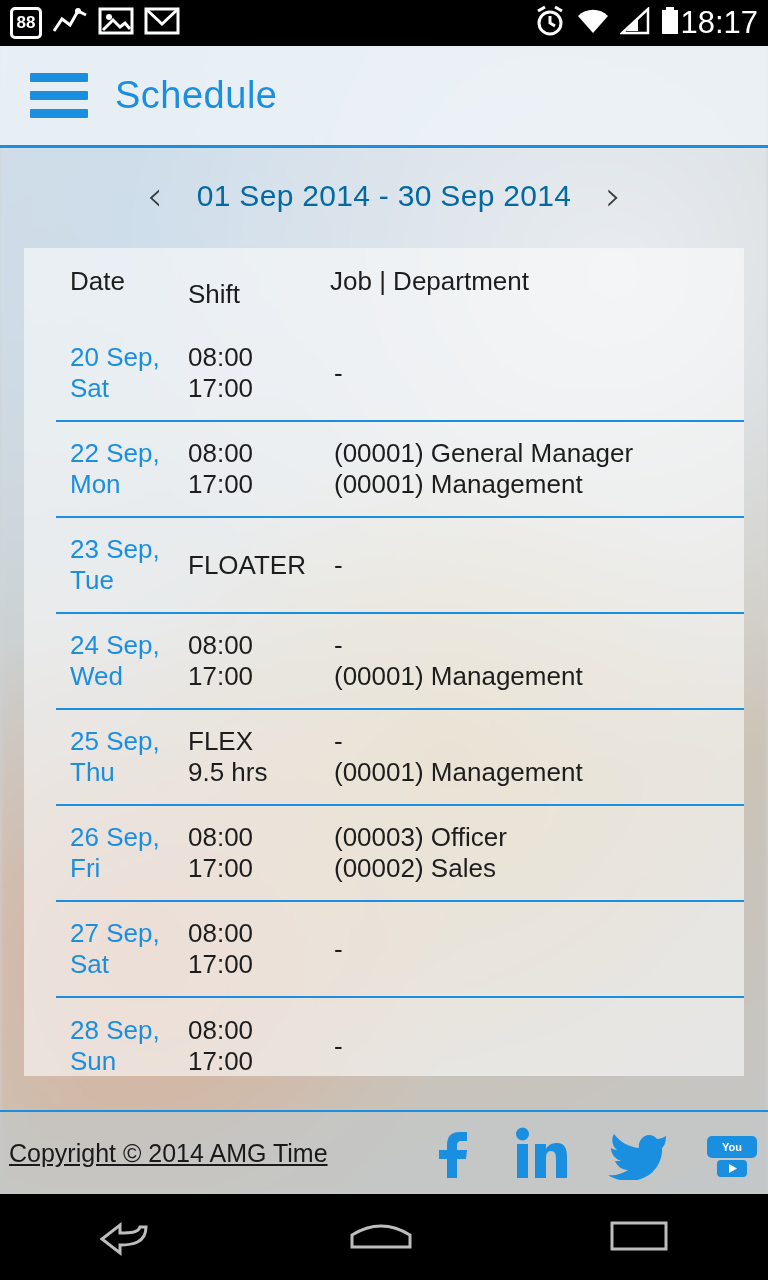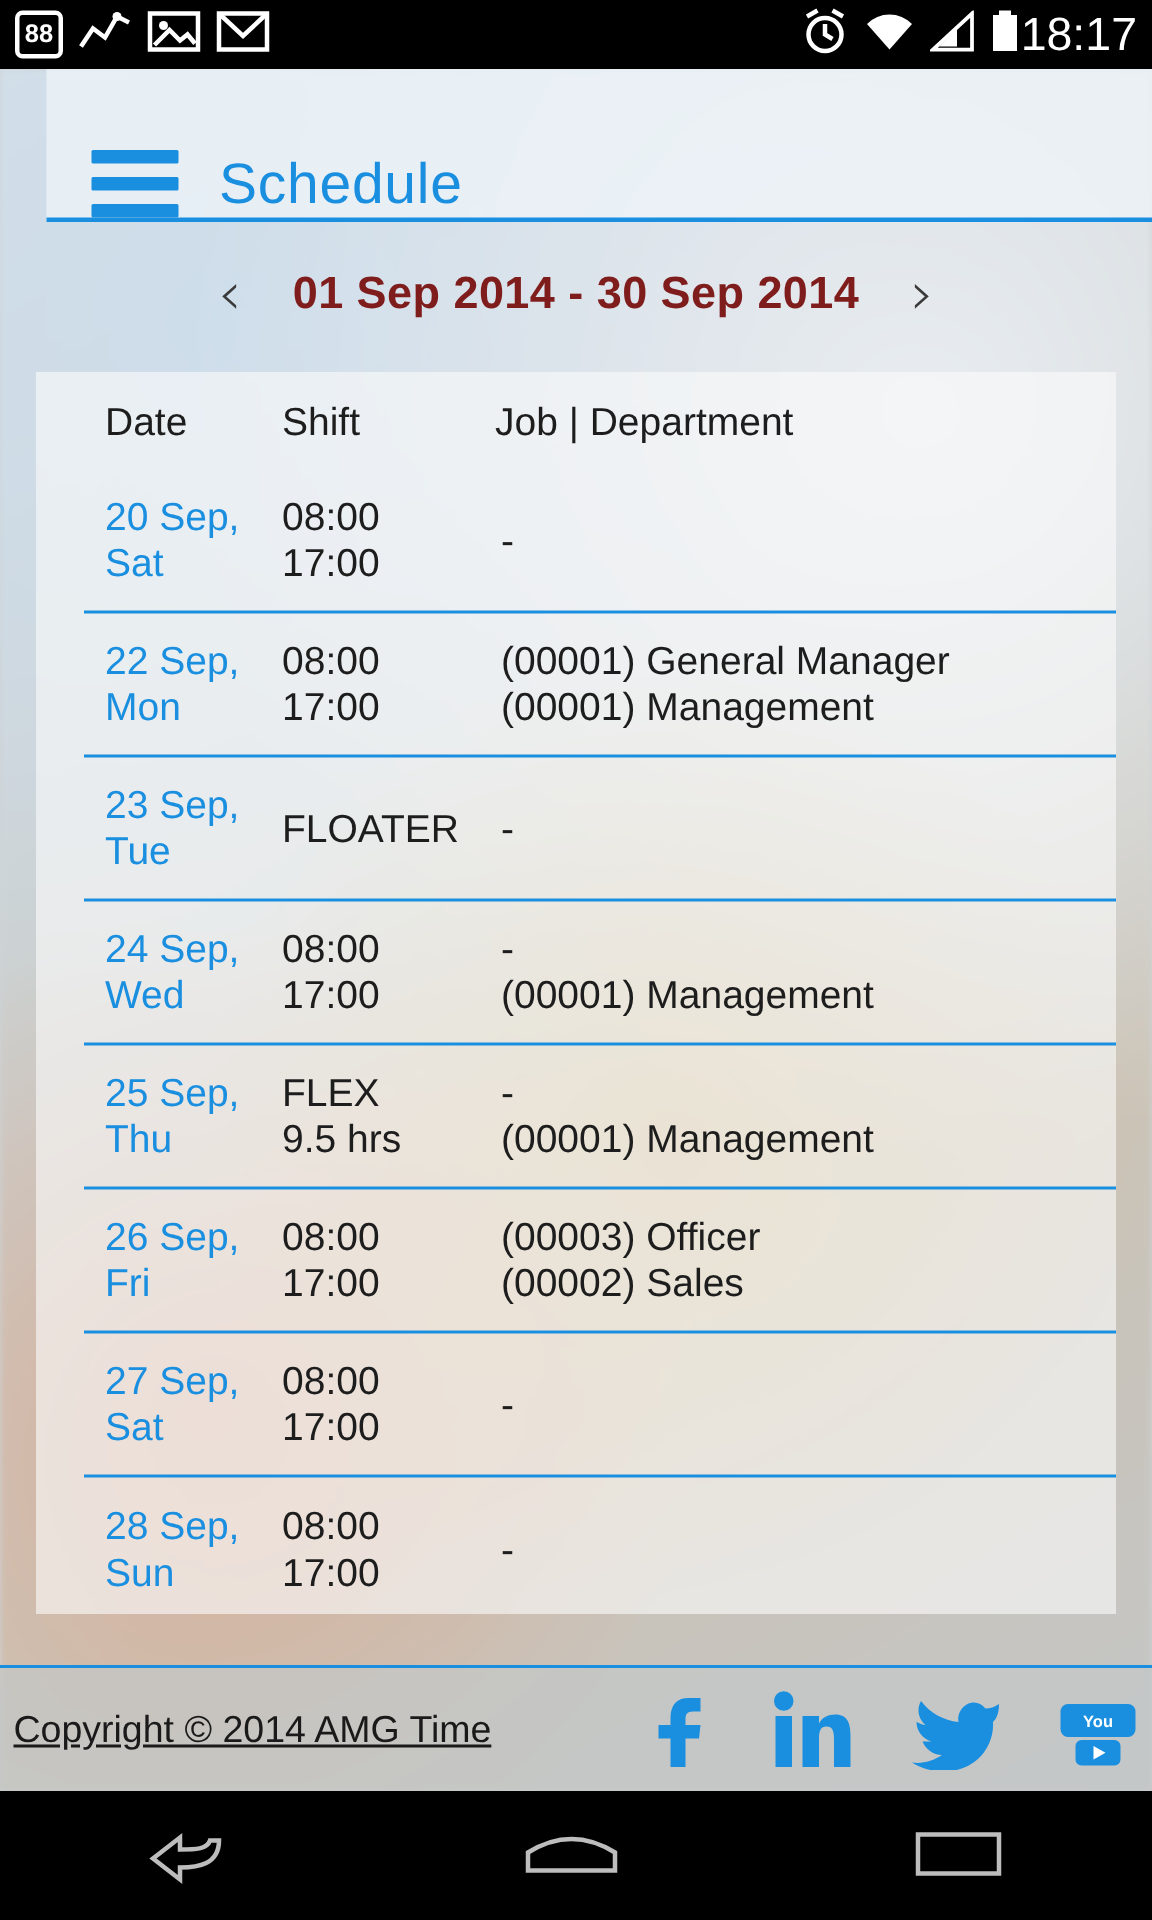--- a/index.html
+++ b/index.html
@@ -67,23 +67,22 @@
     filter: blur(2px);
   }
 
   
   .header {
     position: relative;
     height: 102px;
     background: rgba(240,245,249,0.72);
     border-bottom: 3px solid #1a8fe0;
     display: flex;
-    align-items: flex-end;
+    align-items: center;
     padding-left: 30px;
-    margin-left: 31px;
   }
   .hamburger {
     width: 58px;
     display: flex;
     flex-direction: column;
     gap: 9px;
     cursor: pointer;
   }
   .hamburger span {
     display: block;
@@ -113,43 +112,43 @@
     font-size: 40px;
     line-height: 1;
     width: 36px;
     text-align: center;
     cursor: pointer;
     font-family: "DejaVu Sans", sans-serif;
     font-weight: 300;
   }
   .date-range {
     font-size: 30px;
-    font-weight: bold;
-    color: #7f1d1d;
+    font-weight: normal;
+    color: #0369a1;
     letter-spacing: 0.3px;
   }
 
   
   .card {
     position: relative;
     margin: 4px 24px 0 24px;
     width: 720px;
     background: rgba(250,250,250,0.62);
     height: 828px;
     overflow: hidden;
     padding-left: 32px;
   }
   .table-head {
     display: flex;
     padding: 18px 14px 16px 14px;
     font-size: 26px;
     color: #1d1d1d;
   }
   .col-date { width: 118px; }
-  .col-shift { width: 142px; }
+  .col-shift { width: 142px; margin-top: 13px; }
   .col-job { flex: 1; }
 
   .row {
     display: flex;
     align-items: center;
     padding: 10px 14px 10px 14px;
     border-bottom: 2px solid #1a8fe0;
     min-height: 96px;
   }
   .row:last-child { border-bottom: none; }

